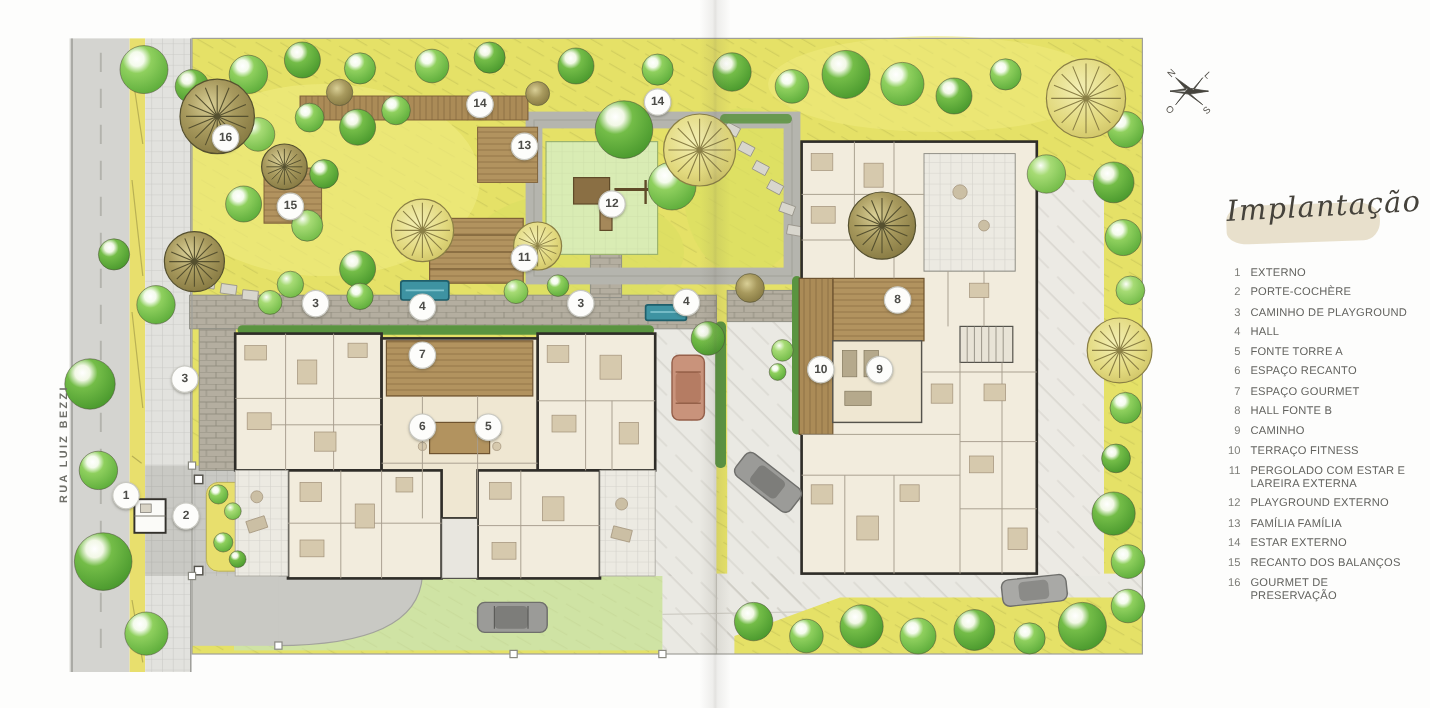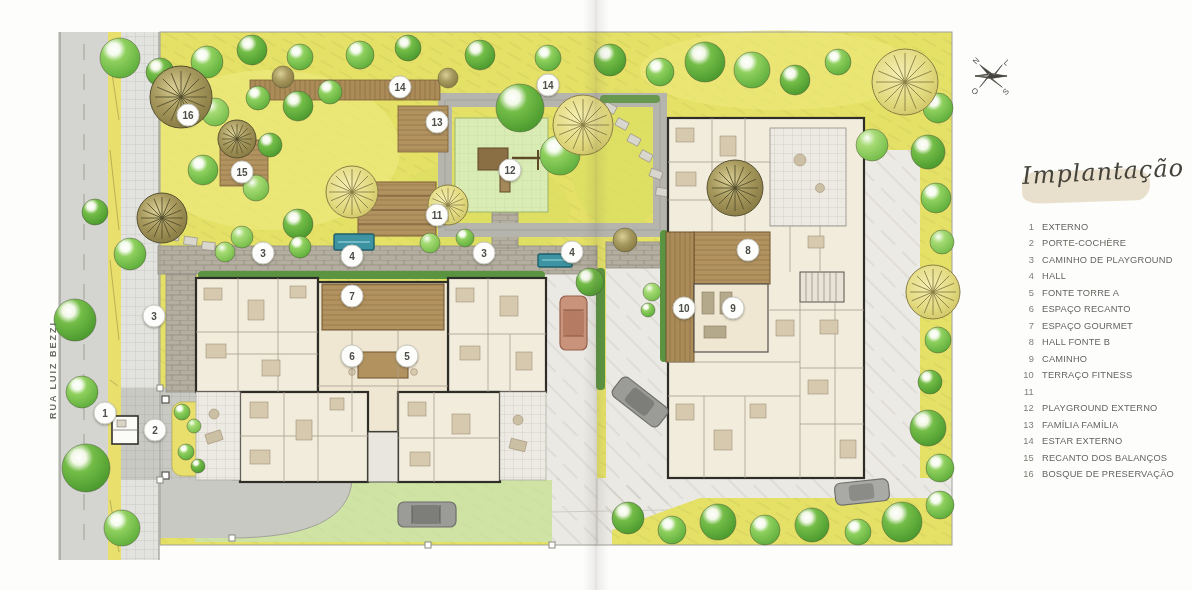--- a/index.html
+++ b/index.html
@@ -510,37 +510,38 @@
         <li>
           <span class="num">9</span>
           <span>CAMINHO</span>
         </li>
         <li>
           <span class="num">10</span>
           <span>TERRAÇO FITNESS</span>
         </li>
         <li>
           <span class="num">11</span>
+          <span>PERGOLADO COM ESTAR E LAREIRA EXTERNA</span>
         </li>
         <li>
           <span class="num">12</span>
           <span>PLAYGROUND EXTERNO</span>
         </li>
         <li>
           <span class="num">13</span>
           <span>FAMÍLIA FAMÍLIA</span>
         </li>
         <li>
           <span class="num">14</span>
           <span>ESTAR EXTERNO</span>
         </li>
         <li>
           <span class="num">15</span>
           <span>RECANTO DOS BALANÇOS</span>
         </li>
         <li>
           <span class="num">16</span>
-          <span>BOSQUE DE PRESERVAÇÃO</span>
+          <span>GOURMET DE PRESERVAÇÃO</span>
         </li>
       </ol>
 </div>
 
 </div>
 
 </body></html>

